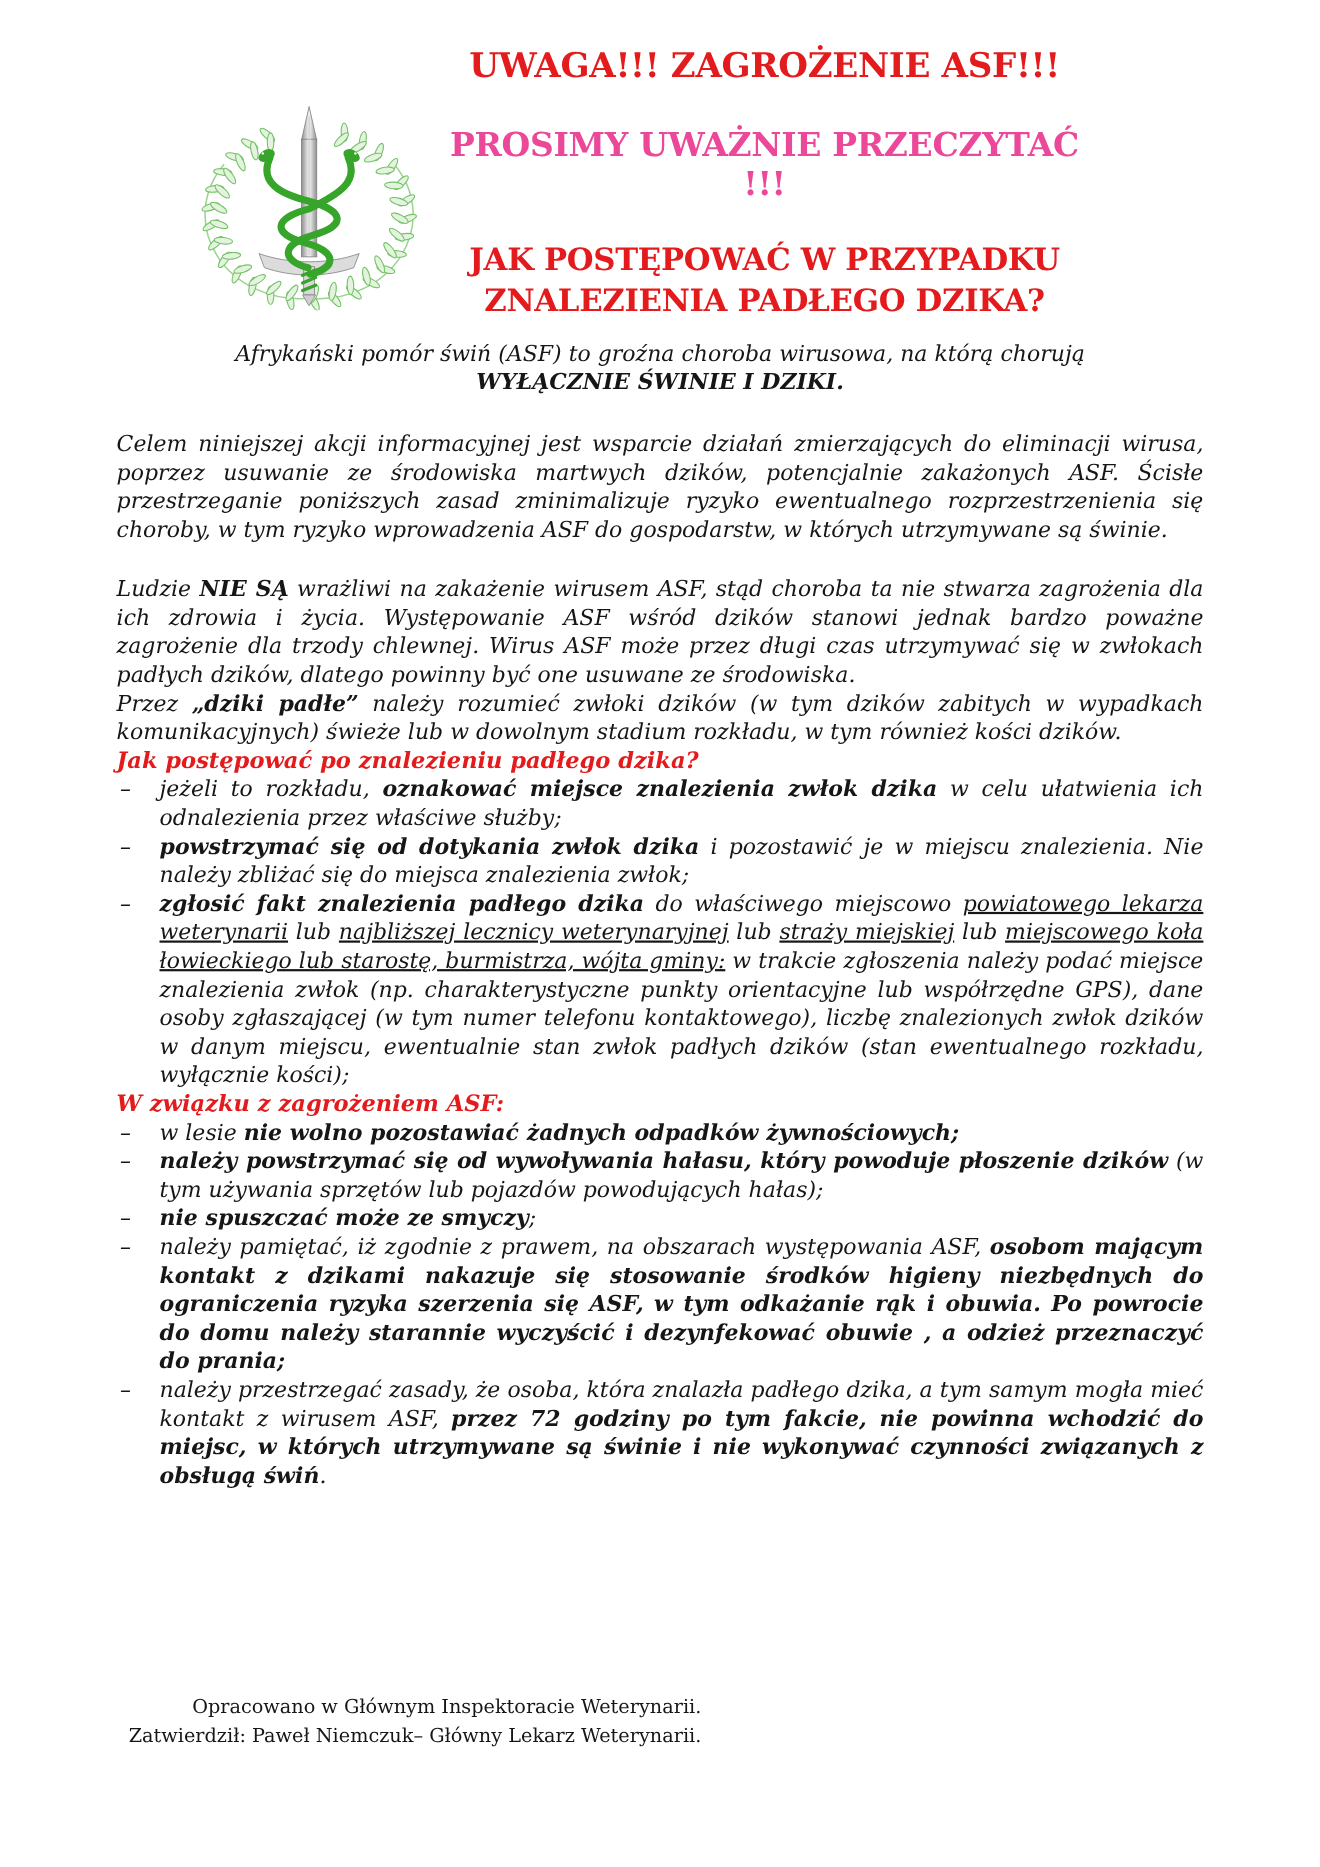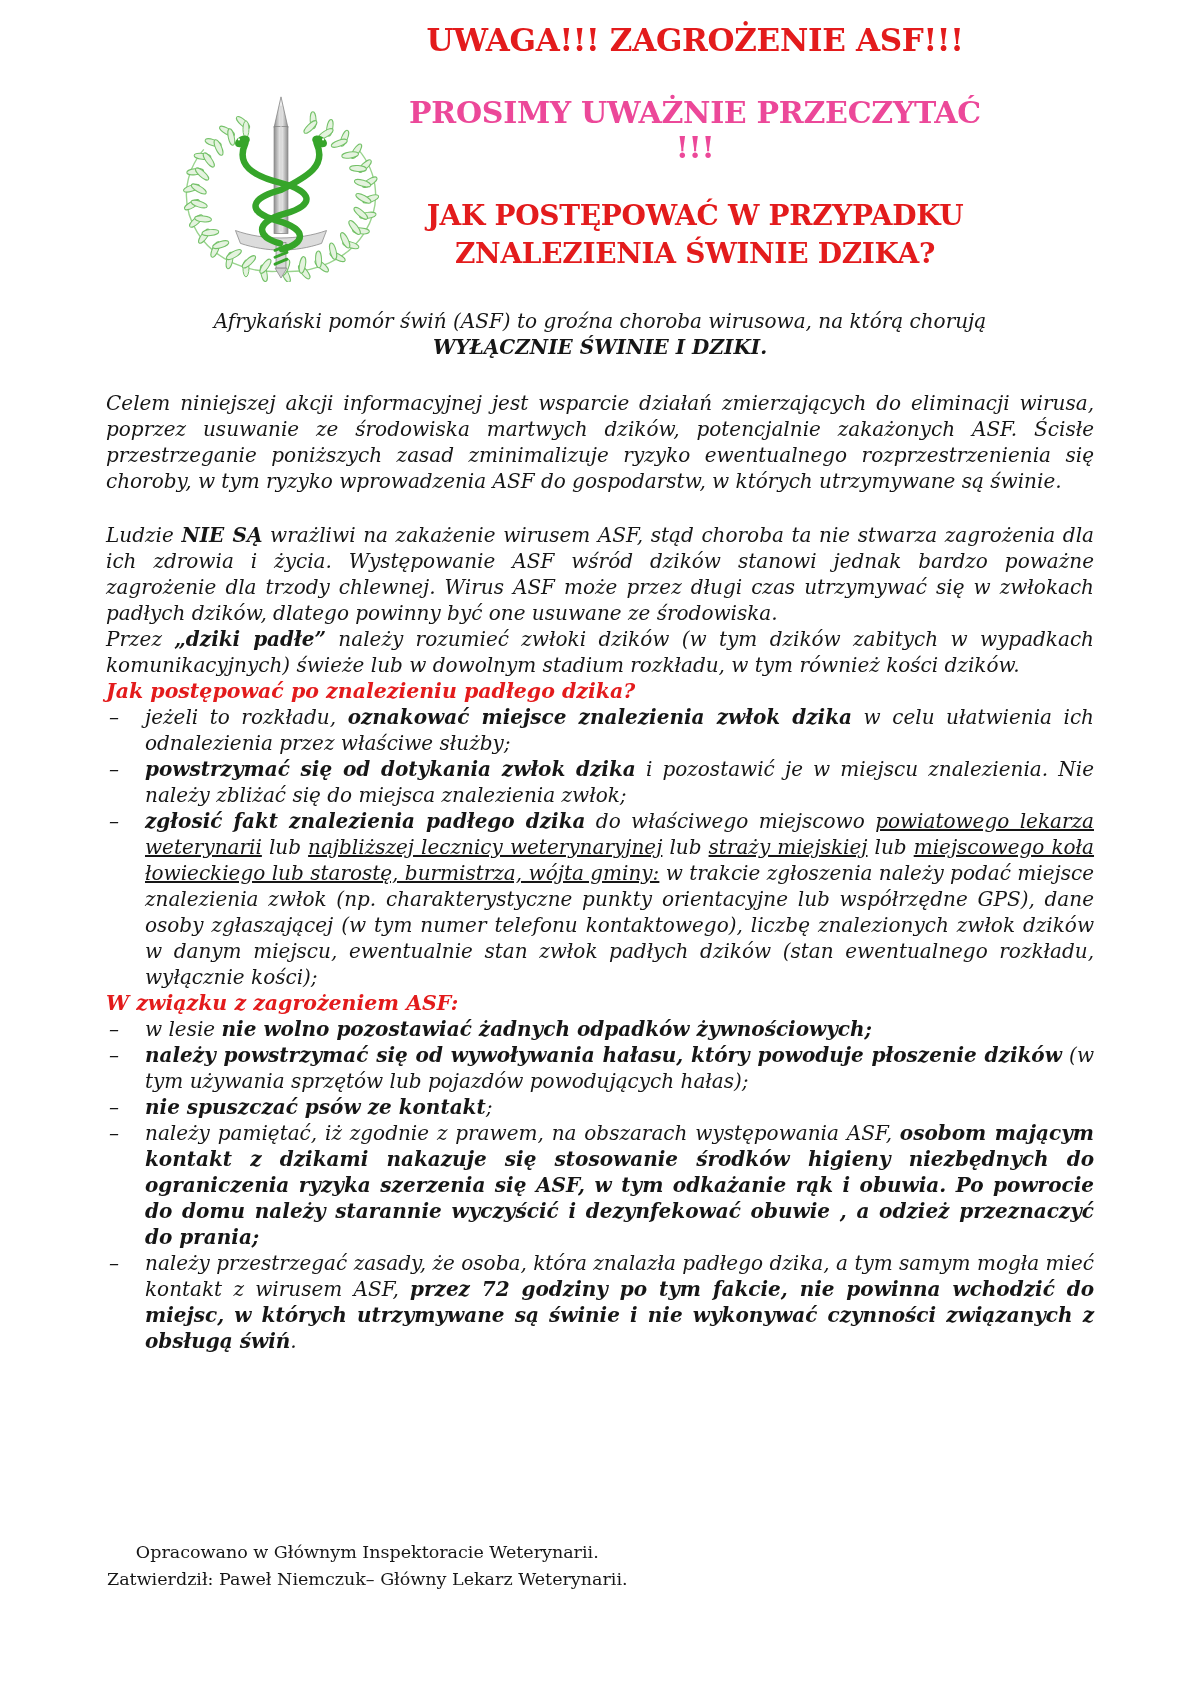--- a/index.html
+++ b/index.html
@@ -16,37 +16,37 @@
     font-family:"DejaVu Serif","Liberation Serif",serif;
     color:var(--ink);
   }
   
   .header{position:relative;height:292px;}
   .logo{position:absolute;left:172px;top:84px;width:218px;height:198px;}
   .titles{
     position:absolute;left:388px;top:0;width:614px;text-align:center;
     font-weight:bold;letter-spacing:-0.3px;
   }
-  .t1{padding-top:22px;font-size:31px;color:var(--red);}
+  .t1{padding-top:42px;font-size:31px;color:var(--red);}
   .t2{margin-top:37px;font-size:30px;color:#ec4899;}
   .t3{margin-top:32px;font-size:28px;line-height:38px;color:var(--red);}
   
   .content{margin:0 106px;font-size:20px;line-height:26px;text-align:justify;font-style:italic;}
   .intro{text-align:center;margin-top:16px;}
   .b{font-weight:bold;}
   .u{text-decoration:underline;}
   .para{margin:28px 0 0;}
   .para.gap{margin-top:30px;}
   .para.tight{margin-top:0;}
   .redhead{margin:0;font-size:20.5px;line-height:26px;font-weight:bold;color:var(--red);text-align:left;}
   .list{margin:0;}
   .li{position:relative;padding-left:39px;}
   .li .dash{position:absolute;left:3px;top:0;}
   
-  .footer{position:absolute;left:107px;top:1539px;font-size:17.5px;line-height:27px;text-align:center;}
+  .footer{position:absolute;left:117px;top:1539px;font-size:17.5px;line-height:27px;text-align:right;}
   
   .leaf{fill:var(--wreath-fill);stroke:var(--wreath-stroke);stroke-width:1;}
   .stem{fill:none;stroke:#9ad48e;stroke-width:1.4;}
   .snakes path{fill:none;stroke:var(--snake);stroke-width:6.5;stroke-linecap:round;}
   .snakes .head{fill:var(--snake);stroke:none;}
   .coil line{stroke:var(--snake);stroke-width:3;stroke-linecap:round;}
 </style>
 </head>
 <body>
 
@@ -194,21 +194,21 @@
         <circle cx="67.5" cy="56" r="1.1" fill="#ffffff"></circle>
         <circle cx="152.5" cy="56" r="1.1" fill="#ffffff"></circle>
       </g>
     </svg>
 
     <div class="titles">
       <div class="t1">UWAGA!!! ZAGROŻENIE ASF!!!</div>
       <div class="t2">PROSIMY UWAŻNIE PRZECZYTAĆ !!!</div>
       <div class="t3">
         <div>JAK POSTĘPOWAĆ W PRZYPADKU</div>
-        <div>ZNALEZIENIA ŚWINIE DZIKA?</div>
+        <div>ZNALEZIENIA PADŁEGO DZIKA?</div>
       </div>
     </div>
   </div>
 
   <div class="content">
     <div class="intro">
       <div>Afrykański pomór świń (ASF) to groźna choroba wirusowa, na którą chorują</div>
       <div class="b">WYŁĄCZNIE ŚWINIE I DZIKI.</div>
     </div>
 
@@ -237,21 +237,21 @@
       <div class="li">
         <span class="dash">–</span>
         <div class="li-text"><span>w lesie </span><span class="b">nie wolno pozostawiać żadnych odpadków żywnościowych;</span></div>
       </div>
       <div class="li">
         <span class="dash">–</span>
         <div class="li-text"><span class="b">należy powstrzymać się od wywoływania hałasu, który powoduje płoszenie dzików</span><span> (w tym używania sprzętów lub pojazdów powodujących hałas);</span></div>
       </div>
       <div class="li">
         <span class="dash">–</span>
-        <div class="li-text"><span class="b">nie spuszczać psów ze kontakt</span><span>;</span></div>
+        <div class="li-text"><span class="b">nie spuszczać może ze smyczy</span><span>;</span></div>
       </div>
       <div class="li">
         <span class="dash">–</span>
         <div class="li-text"><span>należy pamiętać, iż zgodnie z prawem, na obszarach występowania ASF, </span><span class="b">osobom mającym kontakt z dzikami nakazuje się stosowanie środków higieny niezbędnych do ograniczenia ryzyka szerzenia się ASF, w tym odkażanie rąk i obuwia. Po powrocie do domu należy starannie wyczyścić i dezynfekować obuwie , a odzież przeznaczyć do prania;</span></div>
       </div>
       <div class="li">
         <span class="dash">–</span>
         <div class="li-text"><span>należy przestrzegać zasady, że osoba, która znalazła padłego dzika, a tym samym mogła mieć kontakt z wirusem ASF, </span><span class="b">przez 72 godziny po tym fakcie, nie powinna wchodzić do miejsc, w których utrzymywane są świnie i nie wykonywać czynności związanych z obsługą świń</span><span>.</span></div>
       </div>
     </div>

